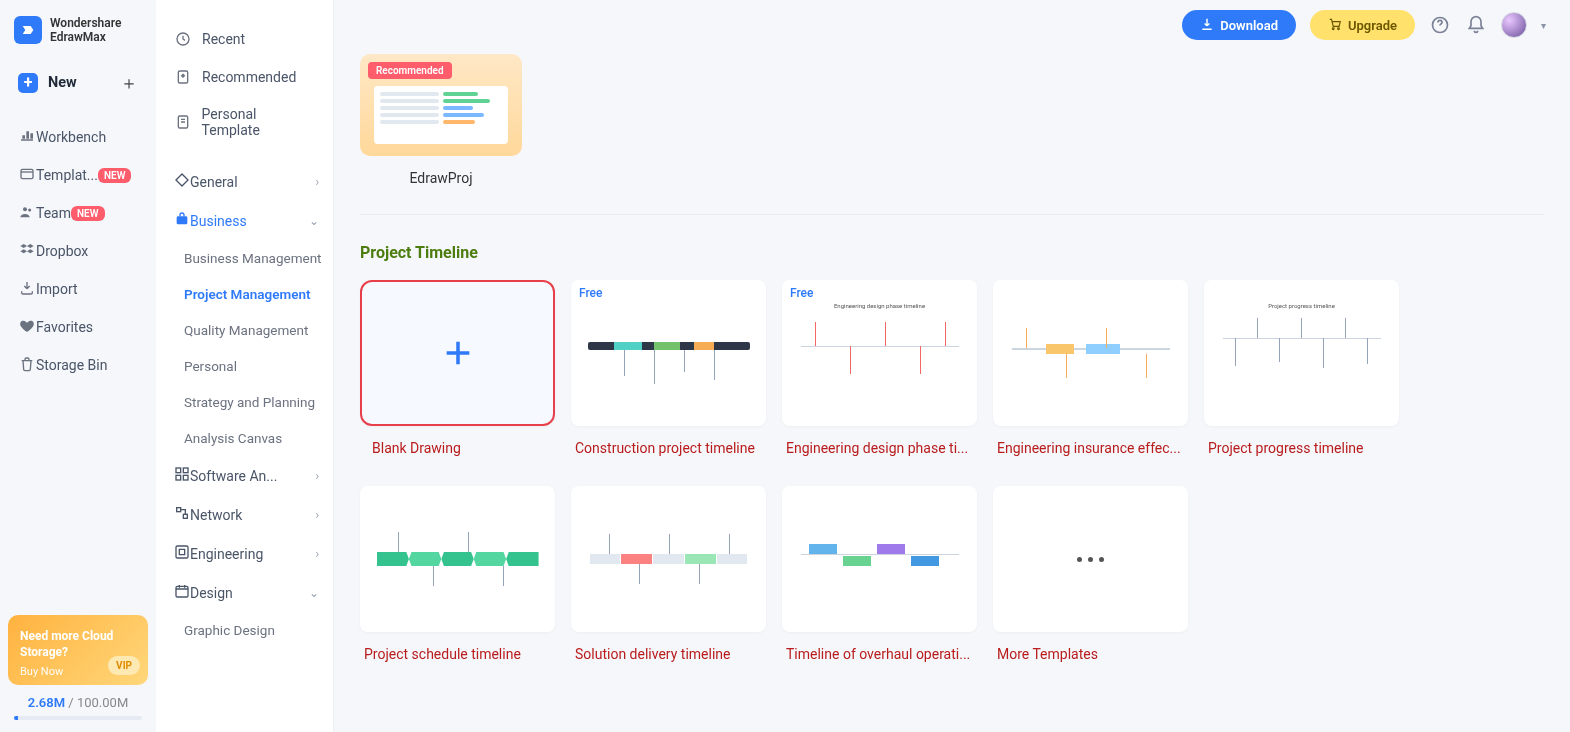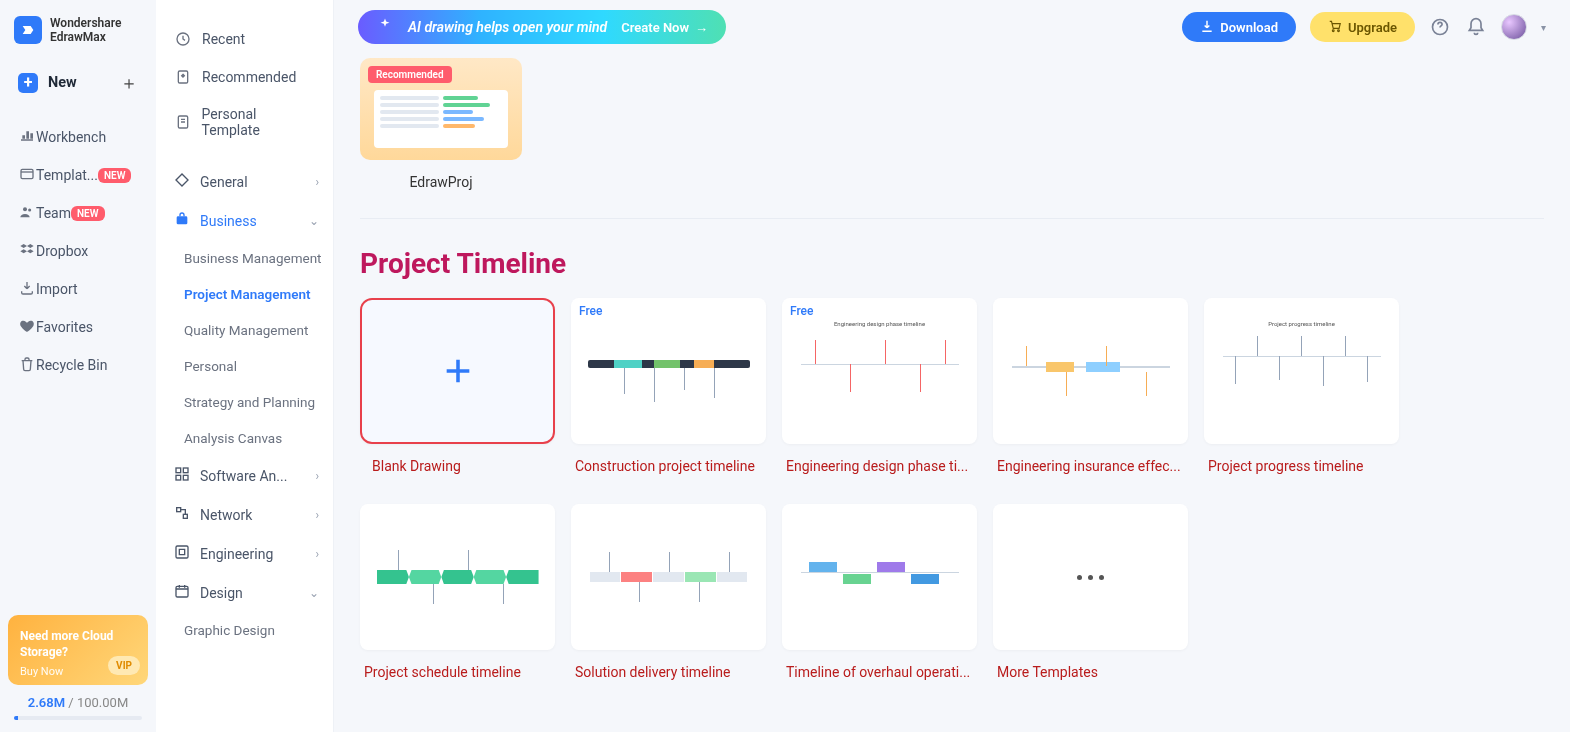--- a/index.html
+++ b/index.html
@@ -29,21 +29,21 @@
 .storage-info .used { color: #2f7af9; font-weight: 600; }
 .storage-bar { height: 4px; background: #e6eaf2; border-radius: 2px; margin-top: 6px; overflow: hidden; }
 .storage-bar .fill { width: 3%; height: 100%; background: #2f7af9; }
 
 
 .sidebar-secondary { width: 178px; background: #fff; border-right: 1px solid #eef1f6; padding: 20px 0; overflow: hidden; }
 .sec-item { display: flex; align-items: center; gap: 10px; padding: 10px 18px; font-size: 14px; color: #4a5568; cursor: pointer; }
 .sec-item .icon { width: 18px; height: 18px; display: flex; align-items: center; justify-content: center; color: #6b7280; }
 .sec-sep { height: 14px; }
 .sec-expand { display: flex; align-items: center; justify-content: space-between; padding: 10px 14px 10px 18px; font-size: 14px; color: #4a5568; cursor: pointer; }
-.sec-expand .left { display: flex; align-items: center; gap: 10px; }
+.sec-expand .left { display: flex; align-items: center; gap: 0; }
 .sec-expand.active { color: #2f7af9; }
 .sec-expand.active .icon { color: #2f7af9; }
 .sec-sub { padding: 10px 18px 10px 28px; font-size: 13.5px; color: #6b7280; cursor: pointer; white-space: nowrap; overflow: hidden; text-overflow: clip; }
 .sec-sub.active { color: #2f7af9; font-weight: 600; }
 .chev { color: #9aa3b2; font-size: 12px; }
 
 
 .main { flex: 1; background: #f5f7fb; display: flex; flex-direction: column; overflow: hidden; }
 .topbar { display: flex; align-items: center; gap: 14px; padding: 10px 24px 6px; }
 .search { flex: 0 0 220px; position: relative; }
@@ -65,21 +65,21 @@
 .proj-card { width: 162px; }
 .proj-thumb { width: 162px; height: 102px; border-radius: 10px; background: linear-gradient(180deg,#ffe8c6,#ffd89a); position: relative; overflow: hidden; padding: 12px; }
 .proj-thumb .rec-badge { position: absolute; top: 8px; left: 8px; background: #ff5c6c; color: #fff; font-size: 10px; padding: 3px 8px; border-radius: 4px; font-weight: 600; }
 .proj-thumb .inner { position: absolute; left: 14px; right: 14px; top: 32px; bottom: 12px; background: #fff; border-radius: 4px; padding: 6px; display: flex; gap: 4px; }
 .proj-thumb .inner .col { flex: 1; display: flex; flex-direction: column; gap: 3px; }
 .proj-thumb .inner .bar { height: 4px; border-radius: 2px; }
 .proj-title { text-align: center; font-size: 14px; color: #333; padding: 14px 0; }
 
 .divider { height: 1px; background: #e8ecf3; margin: 14px 0 28px; }
 
-.section-title { font-size: 28px; font-weight: 700; color: #be185d; margin-bottom: 18px; margin-top: 28px; }
+.section-title { font-size: 16px; font-weight: 700; color: #4d7c0f; margin-bottom: 18px; margin-top: 28px; }
 .cards-grid { display: grid; grid-template-columns: repeat(6, 195px); gap: 16px; }
 .tpl-card { width: 195px; }
 .tpl-thumb { width: 195px; height: 146px; background: #fff; border-radius: 8px; position: relative; display: flex; align-items: center; justify-content: center; box-shadow: 0 1px 3px rgba(0,0,0,.04); }
 .tpl-thumb.blank { background: #f6f9ff; border: 2.5px solid #e8404b; border-radius: 12px; }
 .tpl-title { font-size: 14px; color: #b91c1c; padding: 14px 4px; white-space: nowrap; overflow: hidden; text-overflow: ellipsis; }
 .free-tag { position: absolute; top: 6px; left: 8px; color: #2f7af9; font-size: 12px; font-weight: 500; }
 .plus-large { color: #2f7af9; }
 .dots { display: flex; gap: 6px; }
 .dots span { width: 5px; height: 5px; background: #555; border-radius: 50%; }
 
@@ -168,21 +168,21 @@
           </svg>
         </span>
       <span>Favorites</span>
     </div>
     <div class="nav-item">
       <span class="icon">
           <svg width="16" height="16" viewBox="0 0 24 24" fill="none" stroke="currentColor" stroke-width="2">
             <path d="M4 7h16M9 7V5a2 2 0 012-2h2a2 2 0 012 2v2m-9 0l1 13a2 2 0 002 2h6a2 2 0 002-2l1-13"></path>
           </svg>
         </span>
-      <span>Recycle Bin</span>
+      <span>Storage Bin</span>
     </div>
 
     <div class="storage-promo">
       <div class="line1">Need more Cloud</div>
       <div class="line2">Storage?</div>
       <div class="buy">Buy Now</div>
       <div class="vip-chip">VIP</div>
     </div>
     <div class="storage-info">
       <span class="used">2.68M</span><span> / </span><span>100.00M</span>
@@ -290,30 +290,20 @@
             </svg></span>
           <span>Design</span>
         </div>
       <span class="chev">⌄</span>
     </div>
     <div class="sec-sub">Graphic Design</div>
   </aside>
 
   <main class="main">
     <div class="topbar">
-      <div class="ai-banner">
-        <span><svg width="18" height="18" viewBox="0 0 24 24" fill="#fff">
-              <path d="M12 2l1.5 4L18 7.5 13.5 9 12 13l-1.5-4L6 7.5 10.5 6z"></path>
-            </svg></span>
-        <span>AI drawing helps open your mind</span>
-        <span class="cta">
-            <span>Create Now</span> 
-            <span>→</span>
-          </span>
-      </div>
       <div class="topbar-right">
         <div class="btn-download">
           <span><svg width="14" height="14" viewBox="0 0 24 24" fill="none" stroke="#fff" stroke-width="2.5">
                 <path d="M12 3v12m0 0l-4-4m4 4l4-4M4 21h16"></path>
               </svg></span>
           <span>Download</span>
         </div>
         <div class="btn-upgrade">
           <span><svg width="14" height="14" viewBox="0 0 24 24" fill="none" stroke="#6b5600" stroke-width="2">
                 <circle cx="9" cy="20" r="1.5"></circle>

